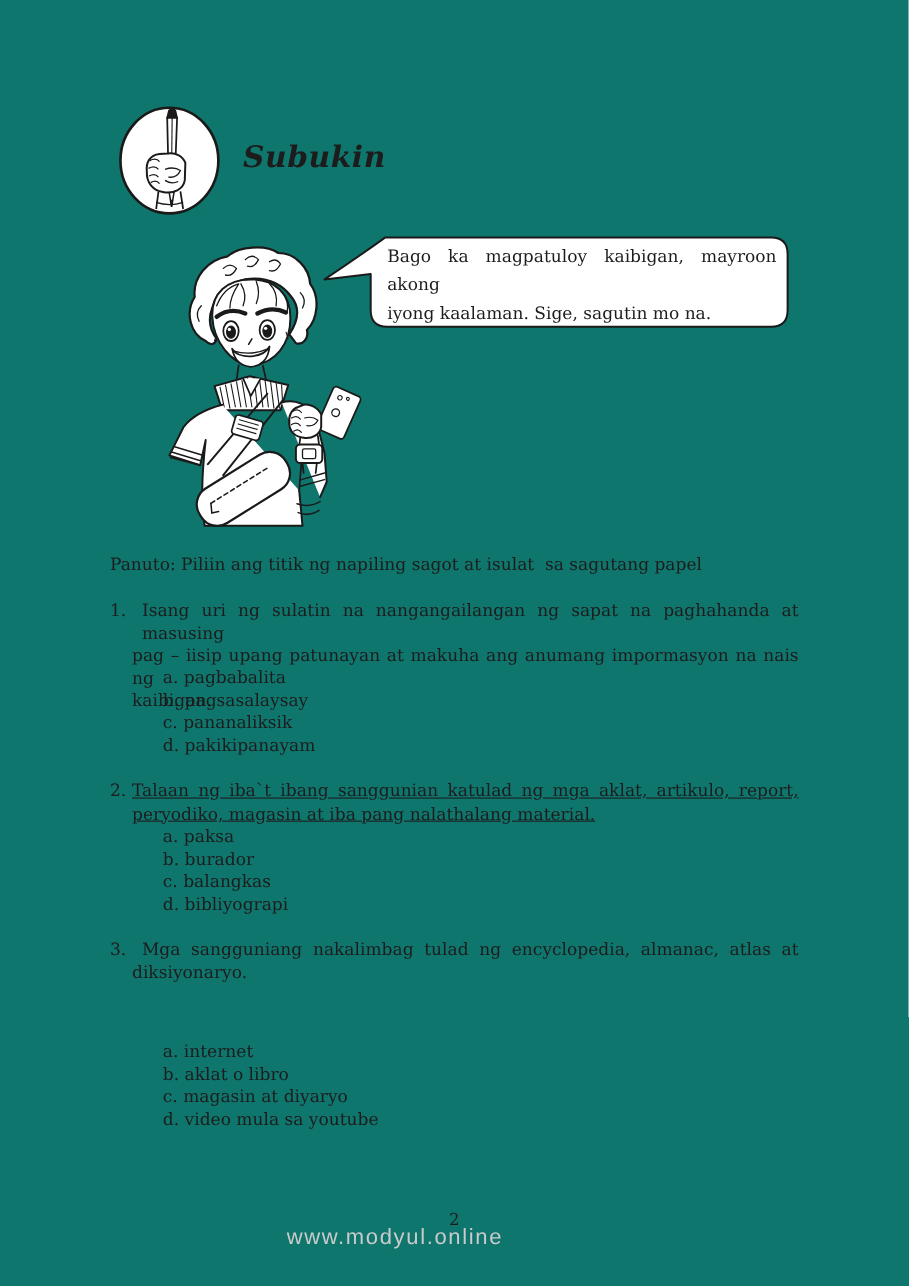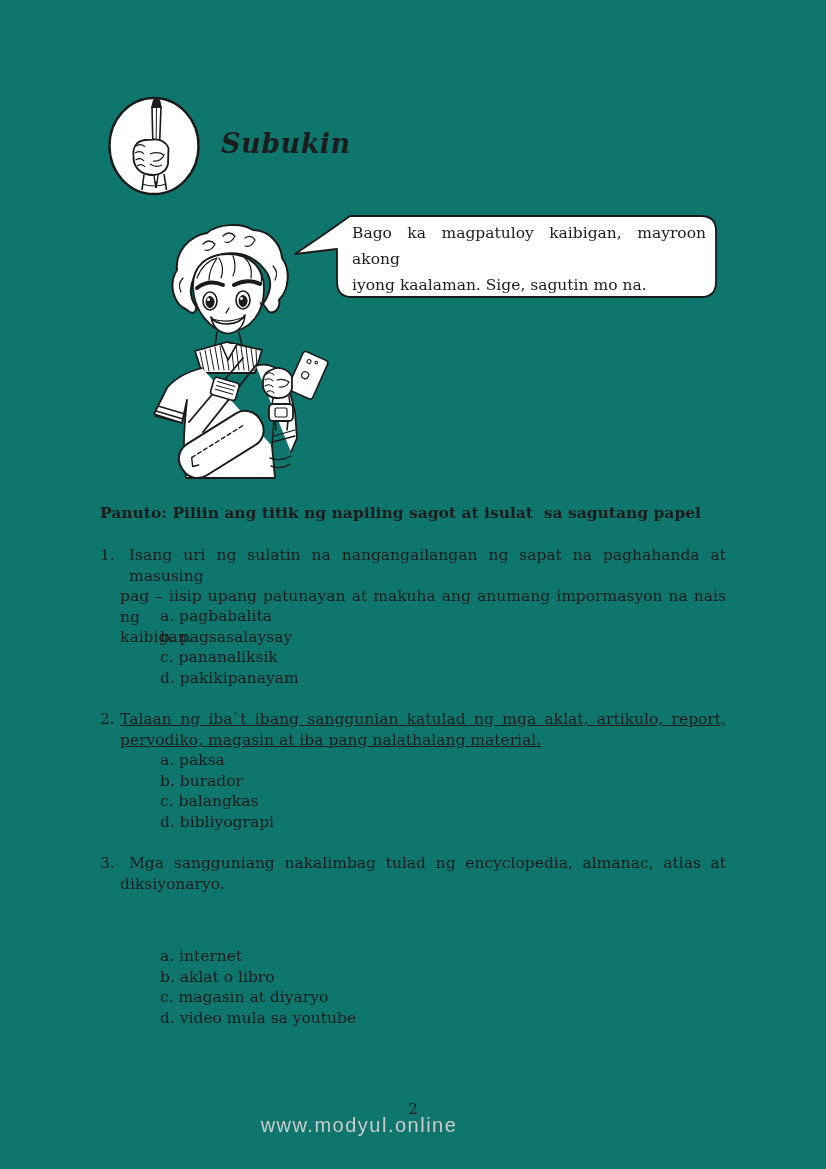--- a/index.html
+++ b/index.html
@@ -24,29 +24,28 @@
     left:352px;top:220px;width:354px;
     font-size:15.5px;line-height:26px;
   }
   .jline{text-align:justify;text-align-last:justify;}
   .nline{text-align:left;}
   
   .instructions{
     left:100px;top:503px;width:640px;
     font-size:15.5px;line-height:20.6px;
     white-space:pre-wrap;
-    font-weight:bold;
   }
   .qnum{font-size:15.5px;line-height:20.6px;}
   .qtext{
     width:606px;font-size:15.5px;line-height:20.6px;
   }
   .qtext .indent{padding-left:9px;}
   .options{
-    left:148px;font-size:15.5px;line-height:20.5px;margin-left:12px;
+    left:148px;font-size:15.5px;line-height:20.5px;
   }
   .footer-page{
     left:0;top:1100px;width:826px;text-align:center;
     font-size:15px;
   }
   .watermark{
     left:0;top:1114px;width:718px;text-align:center;
     font-family:"Liberation Sans","DejaVu Sans",sans-serif;
     font-size:20px;color:#cbcbcb;letter-spacing:1.5px;
   }

